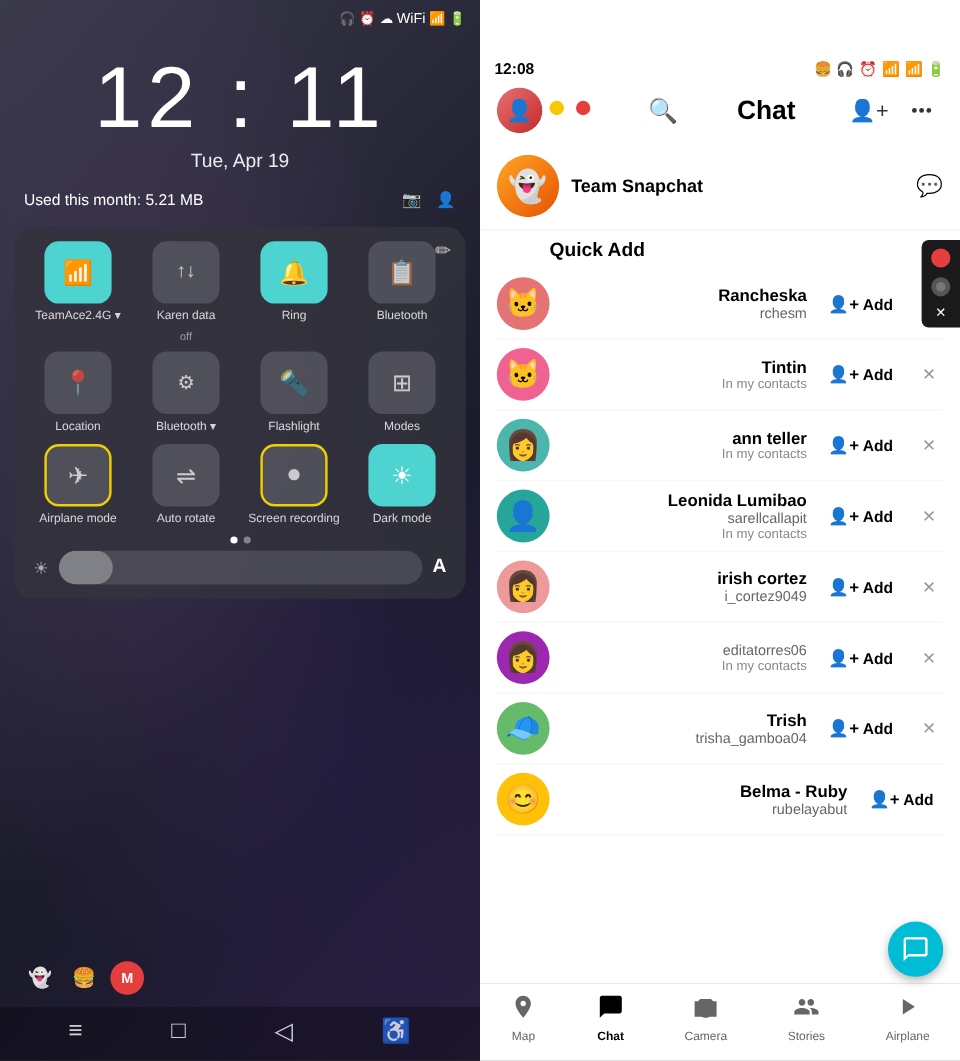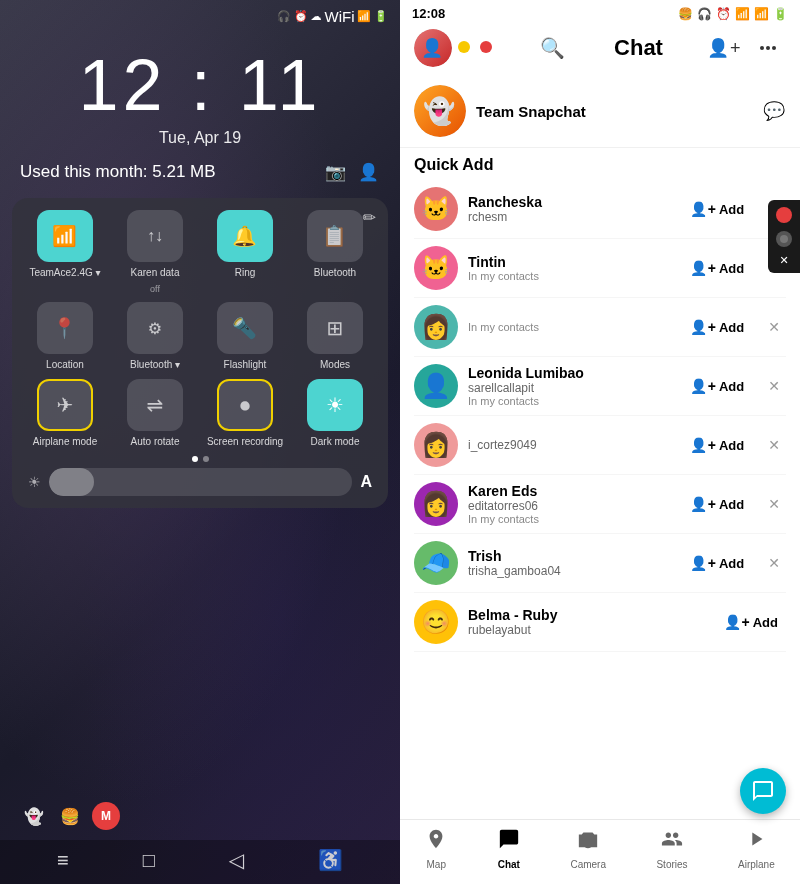--- a/index.html
+++ b/index.html
@@ -69,25 +69,25 @@
     .clock-date {
       color: rgba(255,255,255,0.9);
       font-size: 16px;
       margin-top: 8px;
     }
 
     .used-month {
       position: relative;
       z-index: 10;
       display: flex;
-      align-items: flex-start;
+      align-items: center;
       justify-content: space-between;
       padding: 10px 20px;
       color: white;
-      font-size: 17px;
+      font-size: 13px;
     }
 
     .used-month .icons-right {
       display: flex;
       gap: 12px;
       align-items: center;
     }
 
     .quick-settings-card {
       position: relative;
@@ -255,20 +255,21 @@
     }
 
     .snap-status-bar {
       background: #fff;
       display: flex;
       justify-content: space-between;
       align-items: center;
       padding: 6px 12px 2px;
       font-size: 12px;
       font-weight: 600;
+      margin-top: 44px;
     }
 
     .snap-status-time {
       font-size: 13px;
       font-weight: 700;
     }
 
     .snap-status-icons {
       display: flex;
       gap: 4px;
@@ -374,20 +375,21 @@
       padding: 8px 14px 4px;
       flex: 1;
       overflow-y: auto;
     }
 
     .quick-add-title {
       font-size: 16px;
       font-weight: 700;
       color: #000;
       margin-bottom: 6px;
+      margin-left: 44px;
     }
 
     .qa-item {
       display: flex;
       align-items: center;
       padding: 7px 0;
       gap: 10px;
       border-bottom: 1px solid #f5f5f5;
     }
 
@@ -398,20 +400,21 @@
       flex-shrink: 0;
       display: flex;
       align-items: center;
       justify-content: center;
       font-size: 22px;
       overflow: hidden;
     }
 
     .qa-info {
       flex: 1;
+      text-align: right;
     }
 
     .qa-name {
       font-weight: 600;
       font-size: 14px;
       color: #000;
     }
 
     .qa-username {
       font-size: 12px;
@@ -593,21 +596,21 @@
 <body>
 
 <div class="left-panel">
   <div class="bg-blur"></div>
 
   <div class="status-bar-left">
     <div class="icons">
       <span class="status-icon">🎧</span>
       <span class="status-icon">⏰</span>
       <span class="status-icon">☁</span>
-      <span class="status-icon" style="font-size:15px">WiFi</span>
+      <span class="status-icon" style="font-size:12px">WiFi</span>
       <span class="status-icon">📶</span>
       <span class="status-icon">🔋</span>
     </div>
   </div>
 
   <div class="clock-area">
     <div class="clock-time">12 : 11</div>
     <div class="clock-date">Tue, Apr 19</div>
   </div>
 
@@ -813,20 +816,21 @@
       <div class="add-btn">
         <span class="add-icon">👤+</span>
         <span>Add</span>
       </div>
       <div class="dismiss-btn">✕</div>
     </div>
 
     <div class="qa-item">
       <div class="qa-avatar" style="background:#4db6ac;font-size:24px">👩</div>
       <div class="qa-info">
+        <div class="qa-name">ann teller</div>
         <div class="qa-contact">In my contacts</div>
       </div>
       <div class="add-btn">
         <span class="add-icon">👤+</span>
         <span>Add</span>
       </div>
       <div class="dismiss-btn">✕</div>
     </div>
 
     <div class="qa-item">
@@ -839,33 +843,33 @@
       <div class="add-btn">
         <span class="add-icon">👤+</span>
         <span>Add</span>
       </div>
       <div class="dismiss-btn">✕</div>
     </div>
 
     <div class="qa-item">
       <div class="qa-avatar" style="background:#ef9a9a;font-size:24px">👩</div>
       <div class="qa-info">
+        <div class="qa-name">irish cortez</div>
         <div class="qa-username">i_cortez9049</div>
       </div>
       <div class="add-btn">
         <span class="add-icon">👤+</span>
         <span>Add</span>
       </div>
       <div class="dismiss-btn">✕</div>
     </div>
 
     <div class="qa-item">
       <div class="qa-avatar" style="background:#9c27b0;font-size:24px">👩</div>
       <div class="qa-info">
-        <div class="qa-name">Karen Eds</div>
         <div class="qa-username">editatorres06</div>
         <div class="qa-contact">In my contacts</div>
       </div>
       <div class="add-btn">
         <span class="add-icon">👤+</span>
         <span>Add</span>
       </div>
       <div class="dismiss-btn">✕</div>
     </div>
 

